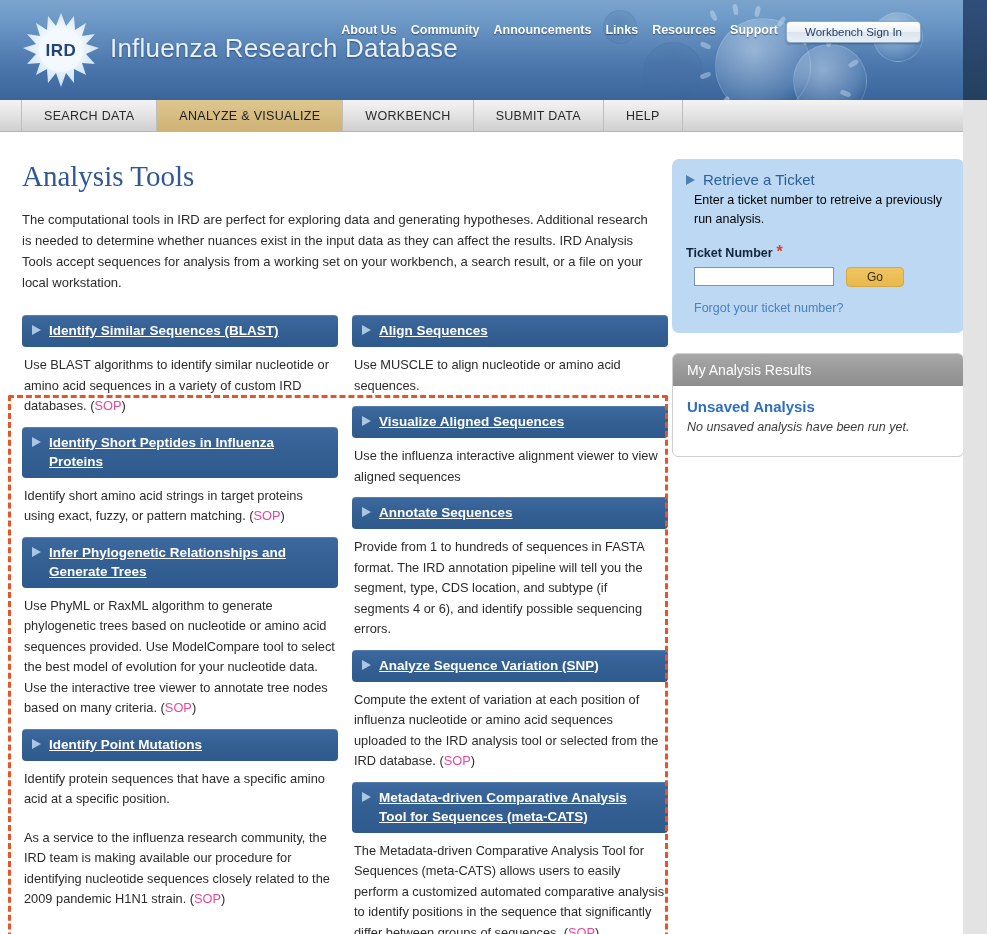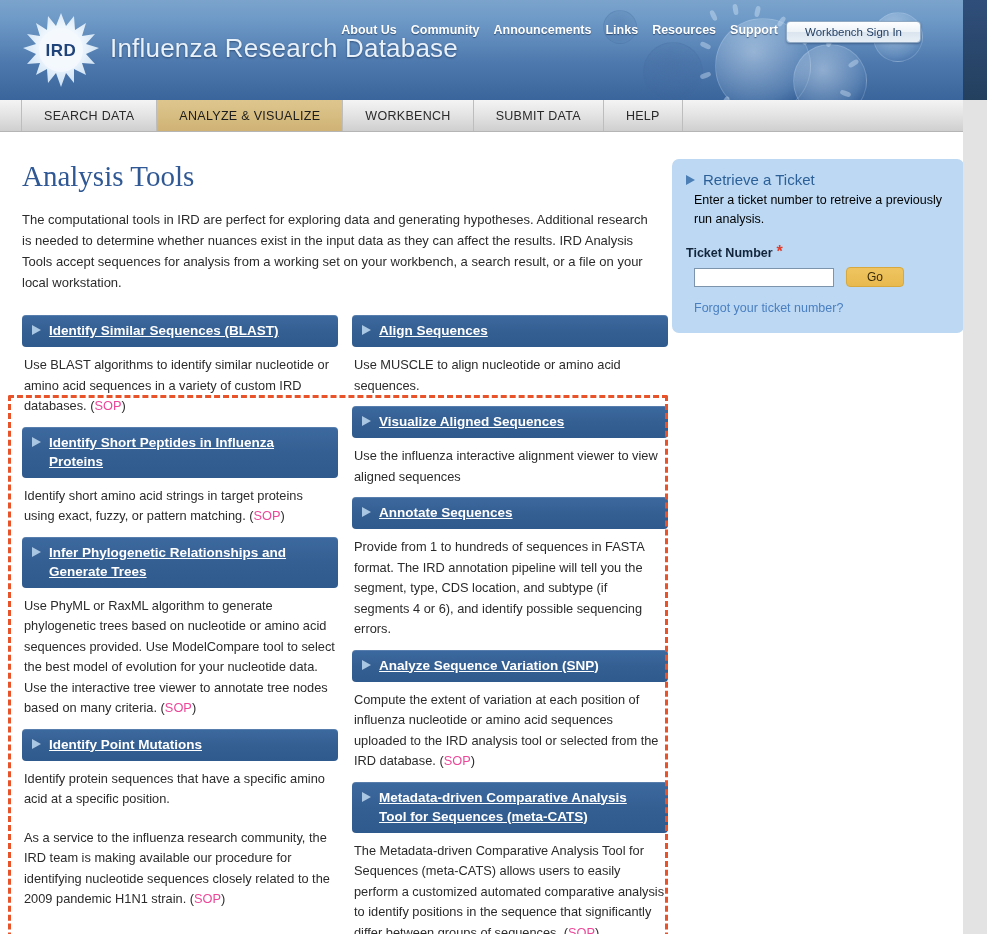--- a/index.html
+++ b/index.html
@@ -238,21 +238,21 @@
     color: #000000;
     margin: 0 0 14px 8px;
   }
   .field-label {
     font-size: 12.5px;
     font-weight: bold;
     color: #12243a;
   }
   .req-star { color: #e13b2b; font-weight: bold; margin-left: 4px; }
   .field-row {
-    display: flex; align-items: center; gap: 12px;
+    display: flex; gap: 12px;
     margin: 6px 0 0 8px;
   }
   .ticket-input {
     width: 140px; height: 19px;
     border: 1px solid #7d94ad;
     background: #ffffff;
     font-size: 12px;
     padding: 0 4px;
     font-family: "Liberation Sans", sans-serif;
   }
@@ -477,19 +477,26 @@
         <div>
           <span class="field-label">Ticket Number</span><span class="req-star">*</span>
         </div>
         <div class="field-row">
           <input class="ticket-input" type="text" value="" style="">
           <div class="go-btn">Go</div>
         </div>
         <a class="forgot-link" href="#">Forgot your ticket number?</a>
       </div>
 
+      <div class="results-panel">
+        <div class="results-head">My Analysis Results</div>
+        <div class="results-body">
+          <a class="results-link" href="#">Unsaved Analysis</a>
+          <div class="results-empty">No unsaved analysis have been run yet.</div>
+        </div>
+      </div>
 
     </div>
   </div>
 
   <div class="right-gutter"></div>
   <div class="right-gutter-top"></div>
 </div>
 
 </body></html>

